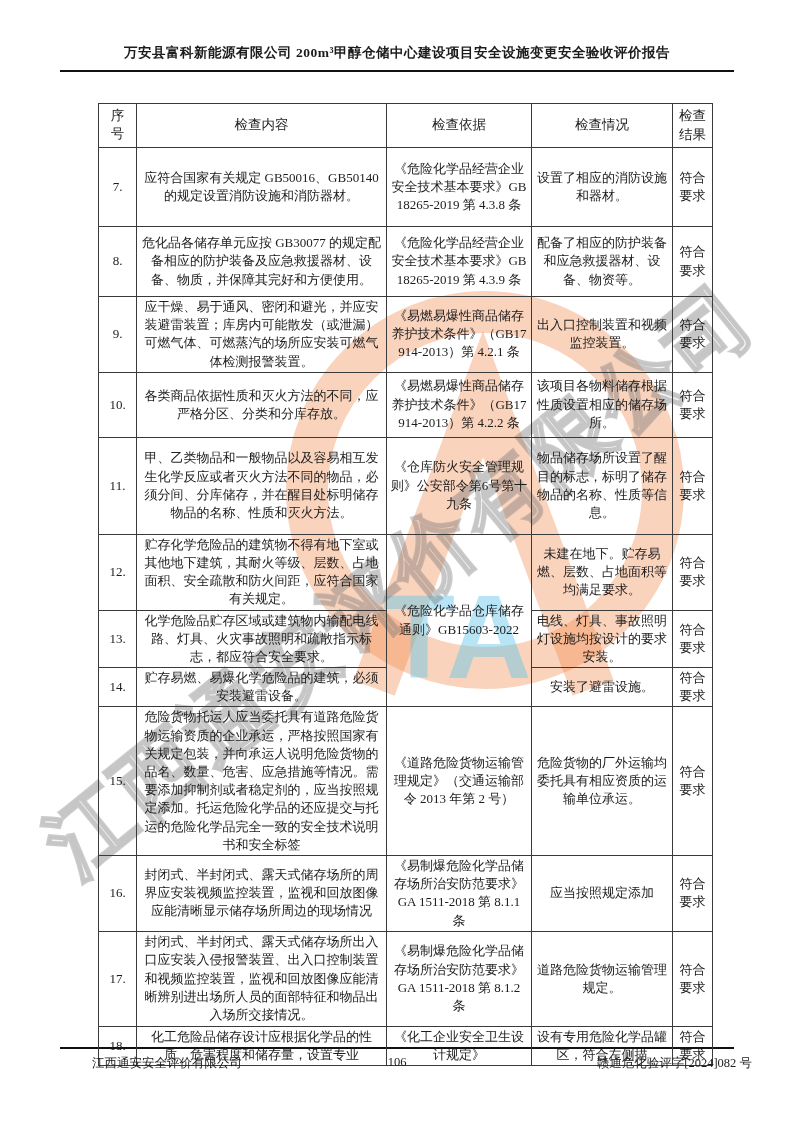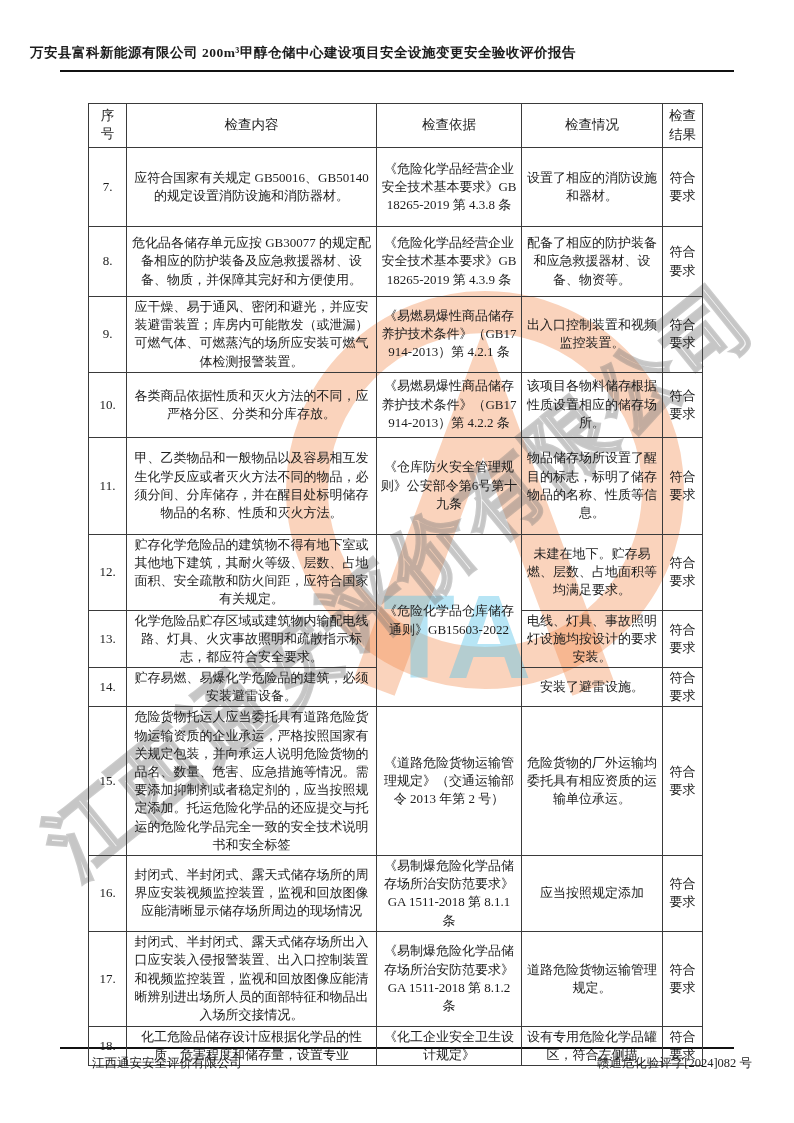--- a/index.html
+++ b/index.html
@@ -4,21 +4,21 @@
 <style>
   html,body{margin:0;padding:0;background:#e8e8e8;}
   .page{
     position:relative;width:794px;height:1123px;background:#ffffff;
     margin:0 auto;overflow:hidden;
     font-family:"Liberation Serif","DejaVu Serif",serif;color:#1c1c1c;
   }
   
   .doc-title{
     position:absolute;top:44px;left:30px;width:734px;
-    text-align:left;font-size:13.5px;font-weight:bold;letter-spacing:.5px;
+    text-align:center;font-size:13.5px;font-weight:bold;letter-spacing:.5px;
   }
   .rule{position:absolute;left:60px;width:674px;height:2px;background:#111;}
   .rule-top{top:70px;}
   .rule-bottom{top:1047px;}
   
   .wm-layer{position:absolute;inset:0;z-index:0;pointer-events:none;}
   .wm-diагonal,
   .wm-diagonal{
     position:absolute;left:400px;top:580px;
     transform:translate(-50%,-50%) rotate(-39deg);
@@ -28,21 +28,21 @@
     letter-spacing:4px;font-family:"Liberation Serif",serif;
   }
   .wm-red{
     position:absolute;left:243px;top:744px;
     font-size:94px;font-weight:bold;line-height:1;
     color:rgba(204,47,35,0.55);letter-spacing:-2px;
     font-family:"Liberation Serif",serif;white-space:nowrap;
   }
   
   table.insp{
-    position:absolute;left:88px;top:103px;width:614px;z-index:1;
+    position:absolute;left:98px;top:103px;width:614px;z-index:1;
     border-collapse:collapse;table-layout:fixed;
   }
   table.insp th,table.insp td{
     border:1px solid #3a3a3a;
     font-size:13px;font-weight:normal;
     text-align:center;vertical-align:middle;
     padding:1px 3px;line-height:1.4;
     word-break:break-all;overflow:hidden;
   }
   table.insp th{font-size:13.5px;}
@@ -180,17 +180,18 @@
         <td>化工危险品储存设计应根据化学品的性质、危害程度和储存量，设置专业</td>
         <td>《化工企业安全卫生设计规定》</td>
         <td class="col-sit">设有专用危险化学品罐区，符合左侧描</td>
         <td class="col-res">符合要求</td>
       </tr>
     </tbody>
   </table>
 
   <div class="rule rule-bottom"></div>
   <div class="footer">
+    <span class="f-page">106</span>
     <span class="f-company">江西通安安全评价有限公司</span>
     <span class="f-doc">赣通危化验评字[2024]082 号</span>
   </div>
 
 </div>
 
 </body></html>

